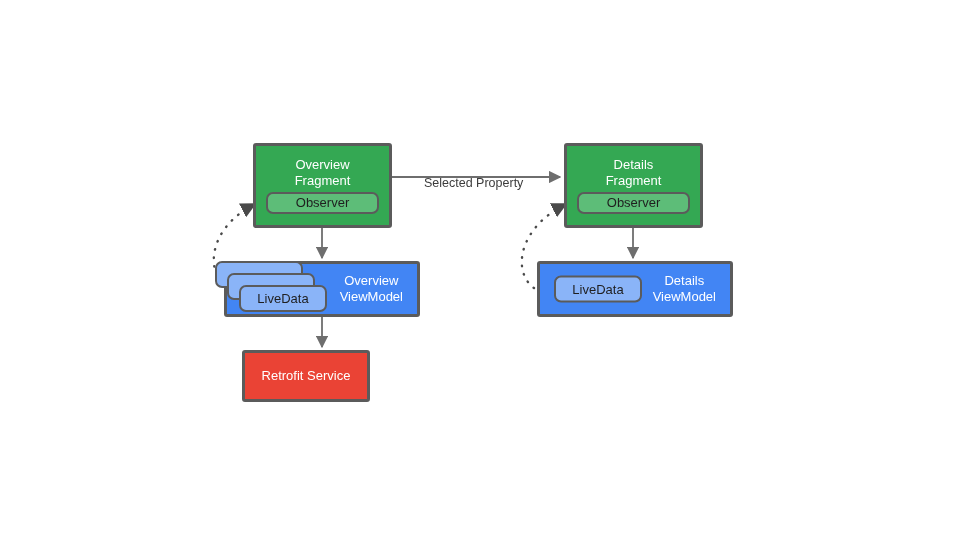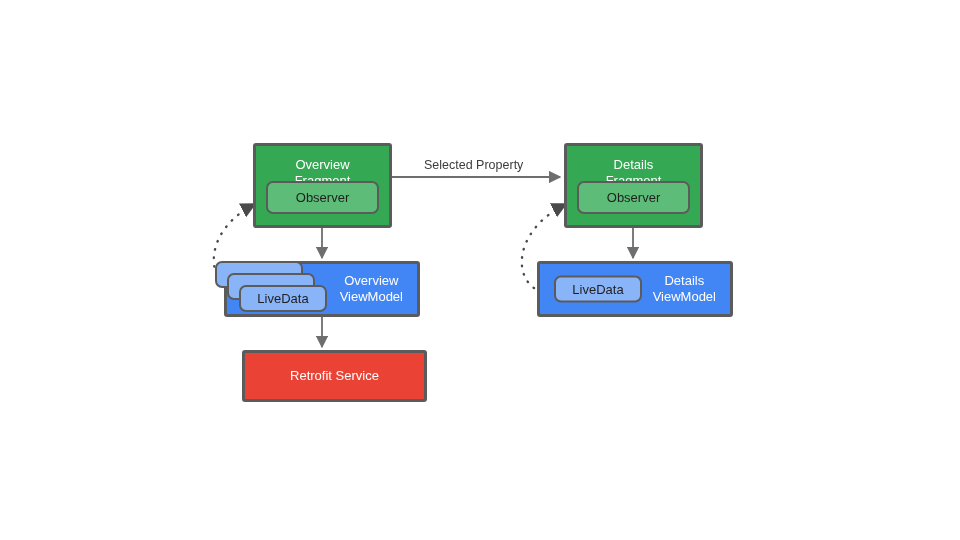--- a/index.html
+++ b/index.html
@@ -56,21 +56,21 @@
   .fragment .title {
     white-space: pre-line;
     font-size: 13px;
     color: #ffffff;
   }
   .observer {
     position: absolute;
     left: 10px;
     right: 10px;
     bottom: 11px;
-    height: 33px;
+    height: 22px;
     box-sizing: border-box;
     background: #5DBD78;
     border: 2.5px solid #5b5b5b;
     border-radius: 7px;
     color: #1f1f1f;
     font-size: 13px;
     display: flex;
     align-items: center;
     justify-content: center;
     z-index: 4;
@@ -151,21 +151,21 @@
 
     <line x1="633" y1="228" x2="633" y2="258" stroke="#6E6E6E" stroke-width="1.8" marker-end="url(#arrow)"></line>
 
     <line x1="322" y1="317" x2="322" y2="347" stroke="#6E6E6E" stroke-width="1.8" marker-end="url(#arrow)"></line>
 
     <path d="M 227 288 C 205 272 208 228 255 204" fill="none" stroke="#4a4a4a" stroke-width="2.4" stroke-linecap="round" stroke-dasharray="0.5 8" marker-end="url(#arrow-dot)"></path>
 
     <path d="M 534 288 C 512 272 518 228 566 204" fill="none" stroke="#4a4a4a" stroke-width="2.4" stroke-linecap="round" stroke-dasharray="0.5 8" marker-end="url(#arrow-dot)"></path>
   </svg>
 
-  <div class="edge-label" style="left:424px; top:158px;">Selected Property</div>
+  <div class="edge-label" style="left:424px; top:176px;">Selected Property</div>
 
   <div class="node green fragment" style="left:253px; top:143px; width:139px; height:85px;">
     <div class="title">Overview
 Fragment</div>
     <div class="observer">Observer</div>
   </div>
 
   <div class="node green fragment" style="left:564px; top:143px; width:139px; height:85px;">
     <div class="title">Details
 Fragment</div>
@@ -183,17 +183,17 @@
   </div>
 
   <div class="node blue viewmodel" style="left:537px; top:261px; width:196px; height:56px;">
     <div class="title">Details
 ViewModel</div>
     <div class="livedata-stack single">
       <div class="livedata only">LiveData</div>
     </div>
   </div>
 
-  <div class="node red" style="left:242px; top:350px; width:185px; height:52px;">
+  <div class="node red" style="left:242px; top:350px; width:128px; height:52px;">
     <div class="title">Retrofit Service</div>
   </div>
 
 </div>
 
 </body></html>

